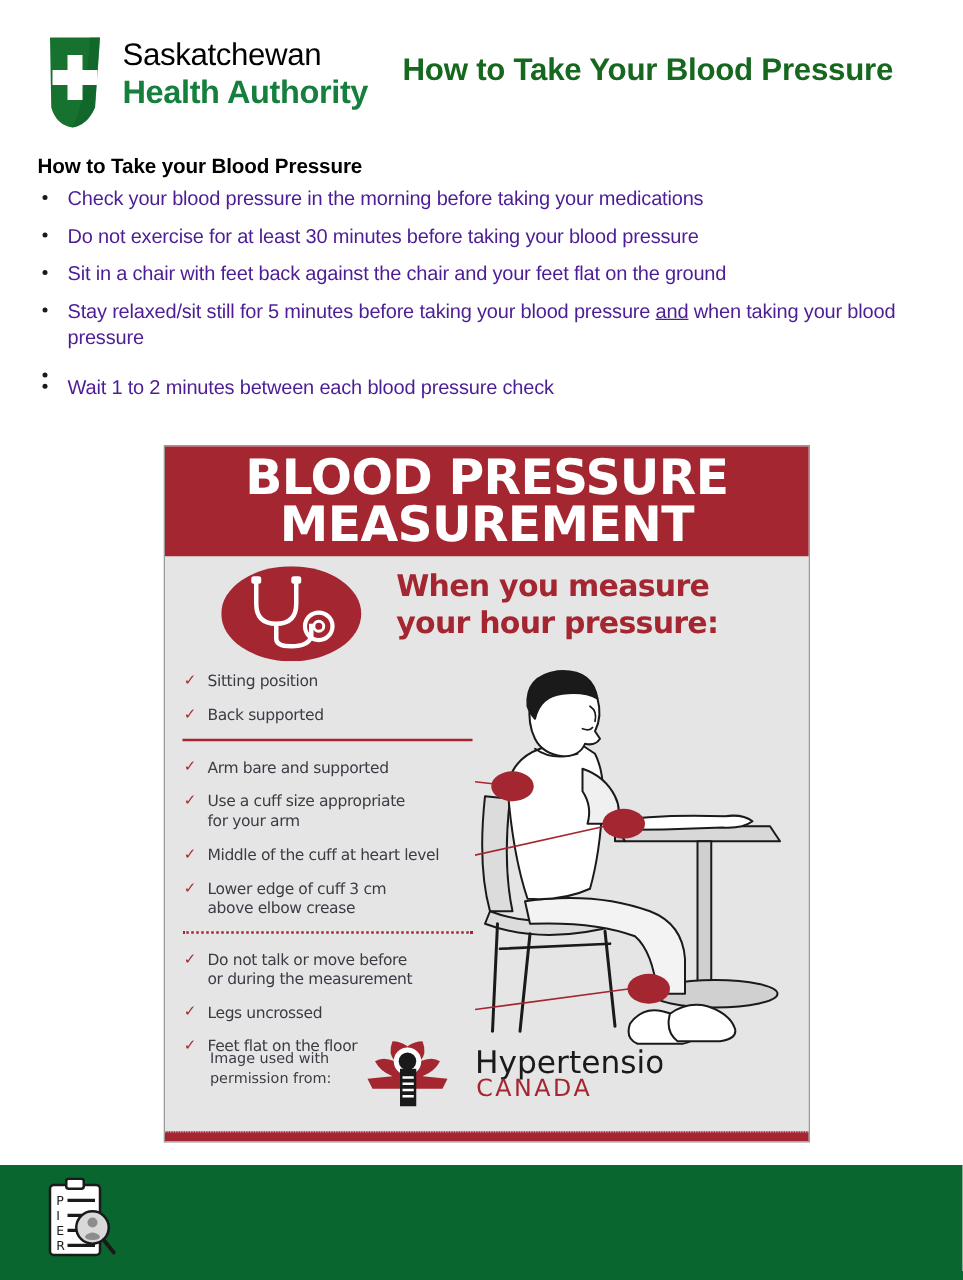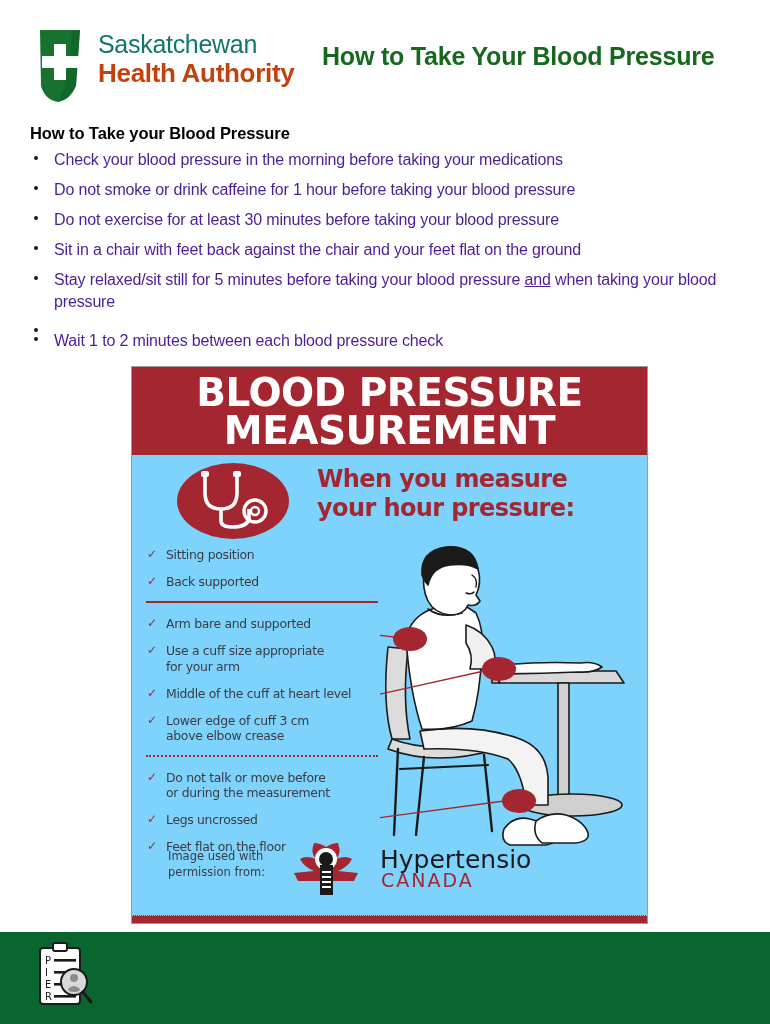--- a/index.html
+++ b/index.html
@@ -35,28 +35,28 @@
     position: relative;
     flex: 0 0 auto;
   }
   .logo-mark svg { display: block; }
   .logo-text {
     margin-left: 10px;
     line-height: 1;
     padding-top: 4px;
   }
   .logo-line1 {
-    color: #0f766e;
+    color: #000000;
     font-size: 25px;
     font-weight: 400;
     letter-spacing: -0.3px;
     display: block;
   }
   .logo-line2 {
-    color: #c2410c;
+    color: #15803d;
     font-size: 26px;
     font-weight: bold;
     letter-spacing: -0.3px;
     display: block;
     margin-top: 3px;
   }
   .doc-title {
     position: absolute;
     left: 322px;
     top: 42px;
@@ -103,24 +103,24 @@
     height: 4px;
     background: #1a1a1a;
     border-radius: 50%;
   }
   .u { text-decoration: underline; }
 
   
   .poster {
     position: absolute;
     left: 131px;
-    top: 366px;
+    top: 356px;
     width: 517px;
     height: 558px;
-    background: #7dd3fc;
+    background: #e5e5e5;
     border: 1px solid #9b9b9b;
     box-sizing: border-box;
     overflow: hidden;
   }
   .poster-band {
     background: #A42630;
     height: 88px;
     padding-top: 7px;
     box-sizing: border-box;
     text-align: center;
@@ -272,21 +272,20 @@
       <span class="logo-line2">Health Authority</span>
     </div>
   </div>
   <div class="doc-title">How to Take Your Blood Pressure</div>
 </div>
 
 <div class="content">
   <div class="section-heading">How to Take your Blood Pressure</div>
   <ul class="bullets">
     <li><span class="dot"></span><span>Check your blood pressure in the morning before taking your medications</span></li>
-    <li><span class="dot"></span><span>Do not smoke or drink caffeine for 1 hour before taking your blood pressure</span></li>
     <li><span class="dot"></span><span>Do not exercise for at least 30 minutes before taking your blood pressure</span></li>
     <li><span class="dot"></span><span>Sit in a chair with feet back against the chair and your feet flat on the ground</span></li>
     <li><span class="dot"></span><span>Stay relaxed/sit still for 5 minutes before taking your blood pressure </span><span class="u">and</span><span> when taking your blood pressure</span></li>
     <li><span class="dot"></span></li>
     <li><span class="dot"></span><span>Wait 1 to 2 minutes between each blood pressure check</span></li>
   </ul>
 </div>
 
 <div class="poster">
 

